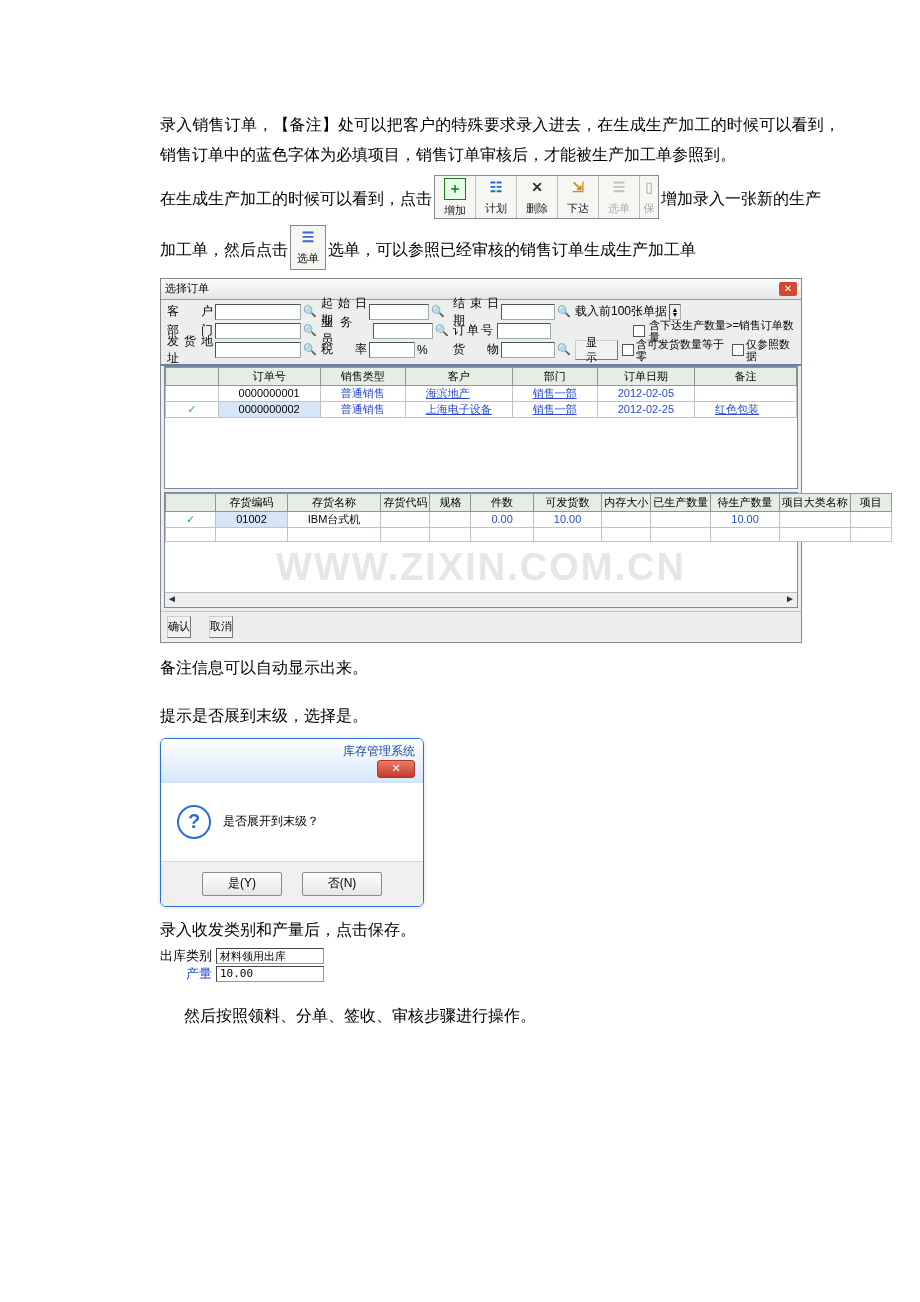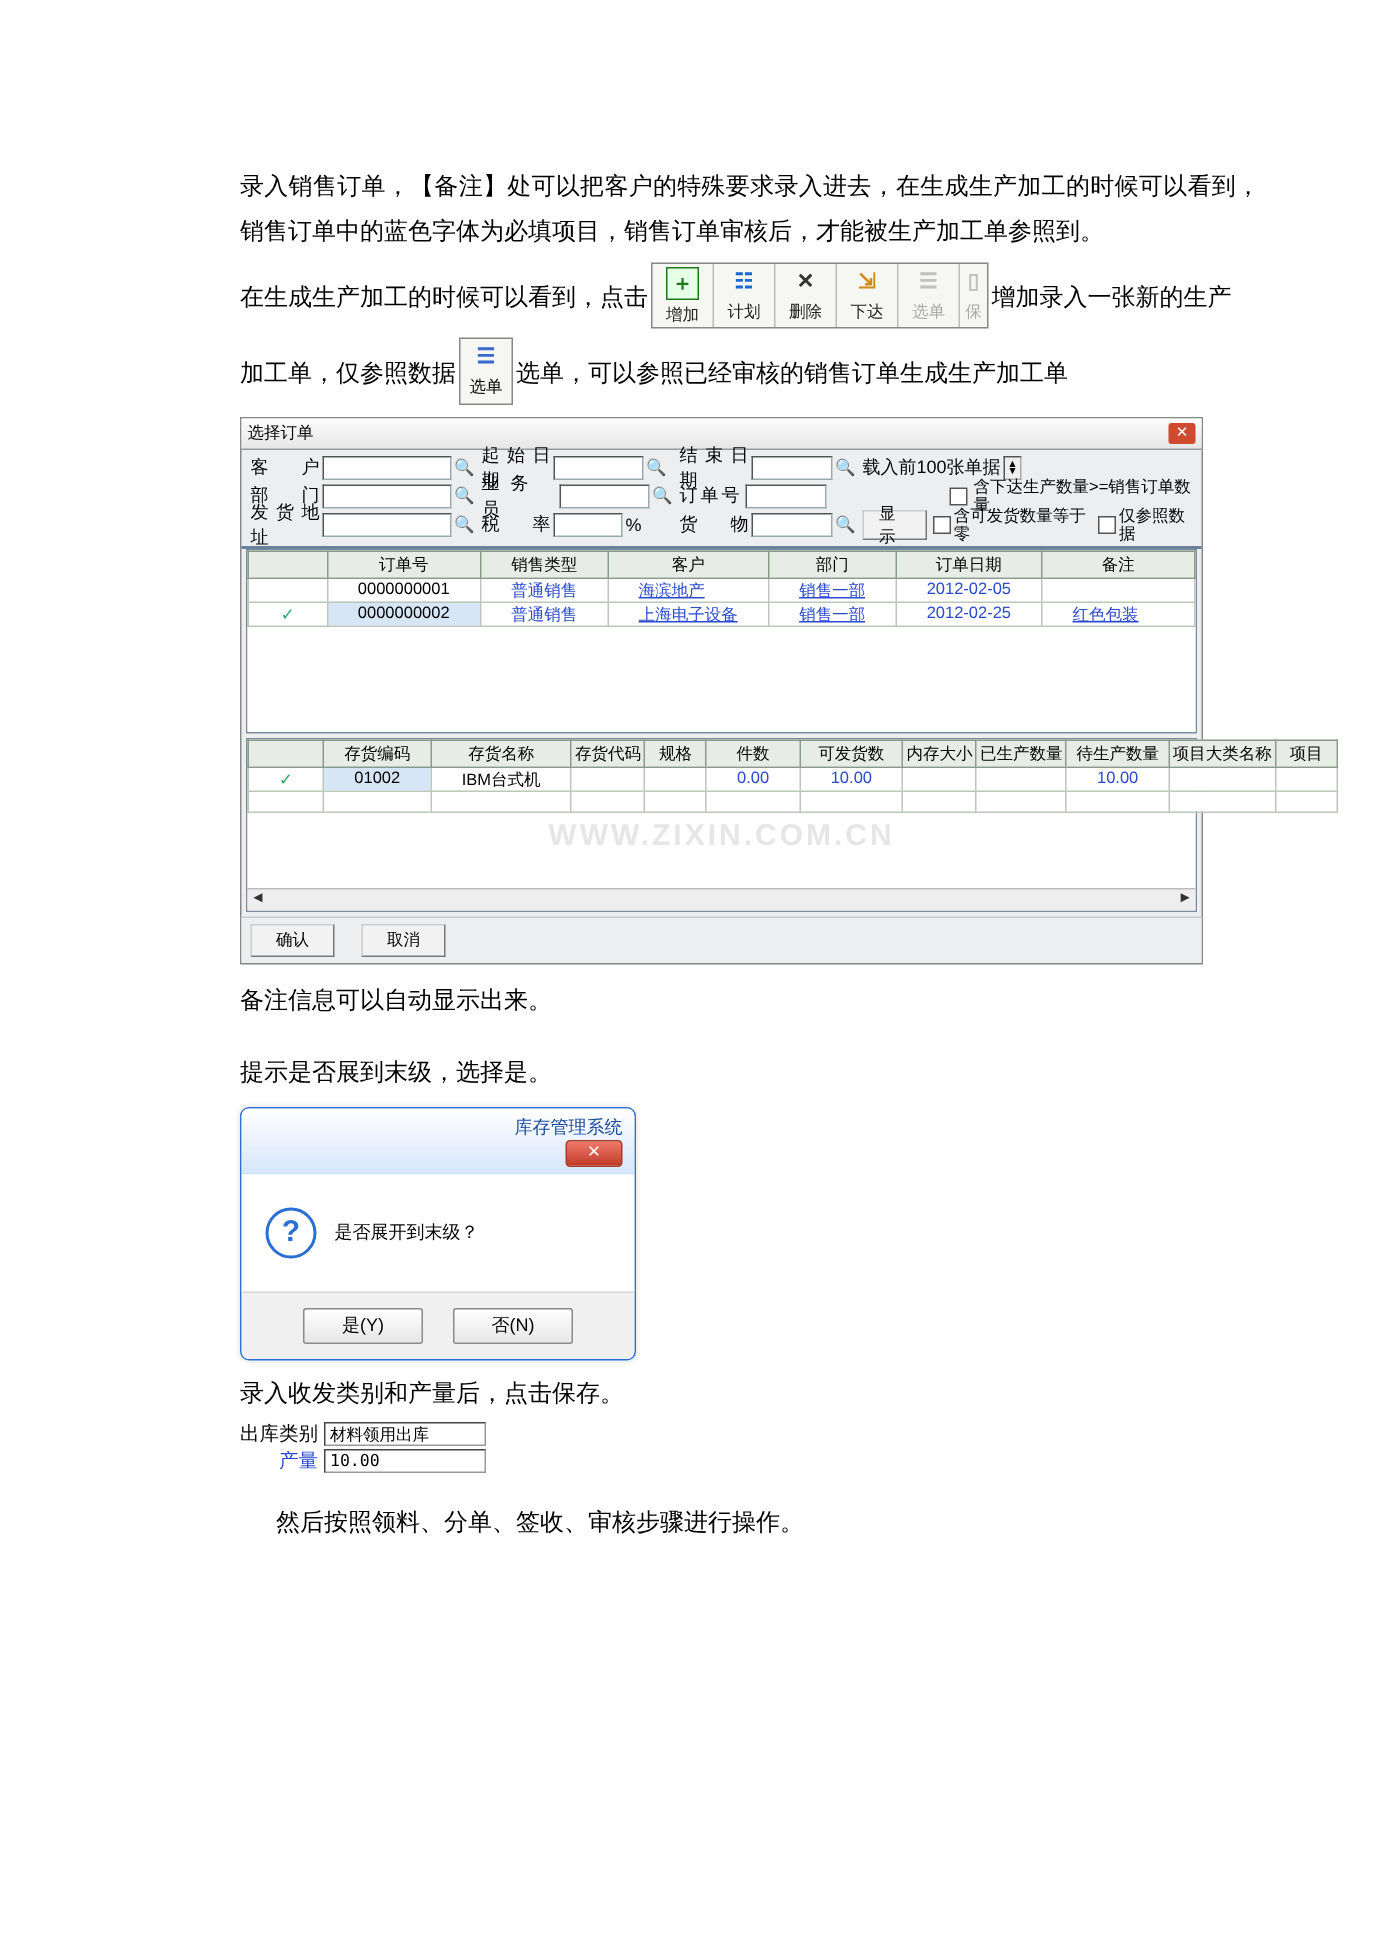--- a/index.html
+++ b/index.html
@@ -39,24 +39,24 @@
 
   .grid-wrap { margin: 0 3px 3px; border: 1px solid #7a8aa0; background: #fff; }
   table.grid { border-collapse: collapse; width: 100%; font-size: 11px; }
   table.grid th { background: #e8ece6; border: 1px solid #8a9a88; padding: 1px 2px; font-weight: normal; color: #000; white-space: nowrap; }
   table.grid td { border: 1px solid #bcc8ba; padding: 0 20px; height: 13px; background: #fff; white-space: nowrap; }
   table.grid td.sel { background: #d6e6f7; }
   .blue-txt { color: #2a4ad0; }
   .link-txt { color: #2a4ad0; text-decoration: underline; }
   .filler { height: 70px; background: #fff; }
   .filler2 { height: 50px; background: #fff; position: relative; }
-  .watermark { position: absolute; left: 0; right: 0; top: 4px; text-align: center; font-size: 20px; letter-spacing: 2px; color: #e6e6e6; font-weight: bold; font-family: Arial, sans-serif; }
+  .watermark { position: absolute; left: 0; right: 0; top: 4px; text-align: center; font-size: 38px; letter-spacing: 2px; color: #e6e6e6; font-weight: bold; font-family: Arial, sans-serif; }
   .hscroll { height: 14px; background: #eee; border-top: 1px solid #bbb; display: flex; justify-content: space-between; padding: 0 2px; font-size: 10px; color: #333; }
   .dlg-buttons { padding: 4px 6px; display: flex; gap: 18px; background: #eceef0; border-top: 1px solid #c8c8c8;}
-  .dlg-buttons .btn-std { padding: 0 16px; height: 20px; }
+  .dlg-buttons .btn-std { padding: 0 0; height: 20px; }
   .rowmark { width: 12px; text-align: center; color: #2a6; }
 
   
   .msgbox { width: 262px; border: 1px solid #2a6fd6; border-radius: 6px; margin: 6px 0 8px 40px; overflow: hidden; font-size: 12px; box-shadow: 0 0 4px rgba(0,0,0,.15); }
   .msg-title { background: linear-gradient(#fff,#d6e6fb); padding: 4px 8px; font-size: 12px; color: #1a4aa0; display: flex; justify-content: space-between; align-items: flex-end; border-bottom: 1px solid #cde0f8; flex-direction: column; }
   .msg-x { width: 36px; height: 16px; background: linear-gradient(#f07a6a,#c23a2a); border: 1px solid #a83a2a; border-radius: 3px; color: #fff; text-align: center; font-size: 11px; line-height: 14px; }
   .msg-body { background: #fff; padding: 22px 16px; display: flex; align-items: center; gap: 12px; }
   .msg-q { width: 30px; height: 30px; border: 2px solid #2a6fd6; border-radius: 50%; color: #2a6fd6; font-size: 20px; font-weight: bold; text-align: center; line-height: 28px; }
   .msg-btns { background: #f0f0f0; border-top: 1px solid #d8d8d8; padding: 10px; display: flex; justify-content: center; gap: 20px; }
   .msg-btn { width: 78px; height: 22px; border: 1px solid #8a8a8a; background: linear-gradient(#fff,#e6e6e6); text-align: center; line-height: 20px; font-size: 12px; border-radius: 2px; }
@@ -97,21 +97,21 @@
         </span>
       <span class="toolbar-item disabled" style="width:10px;">
           <span class="tb-icon" style="color:#c0c0c0;">▯</span>
           <span>保</span>
         </span>
     </span>
     <span class="flow-text">增加录入一张新的生产</span>
   </div>
 
   <div class="flow-line indented" style="margin-top:6px;">
-    <span class="flow-text">加工单，仅参照数据</span>
+    <span class="flow-text">加工单，然后点击</span>
     <span class="mini-btn">
       <span class="tb-icon" style="color:#3a6ad0;">☰</span>
       <span>选单</span>
     </span>
     <span class="flow-text">选单，可以参照已经审核的销售订单生成生产加工单</span>
   </div>
 
   <div class="dlg-wrap">
     <div class="dlg">
       <div class="dlg-title">

